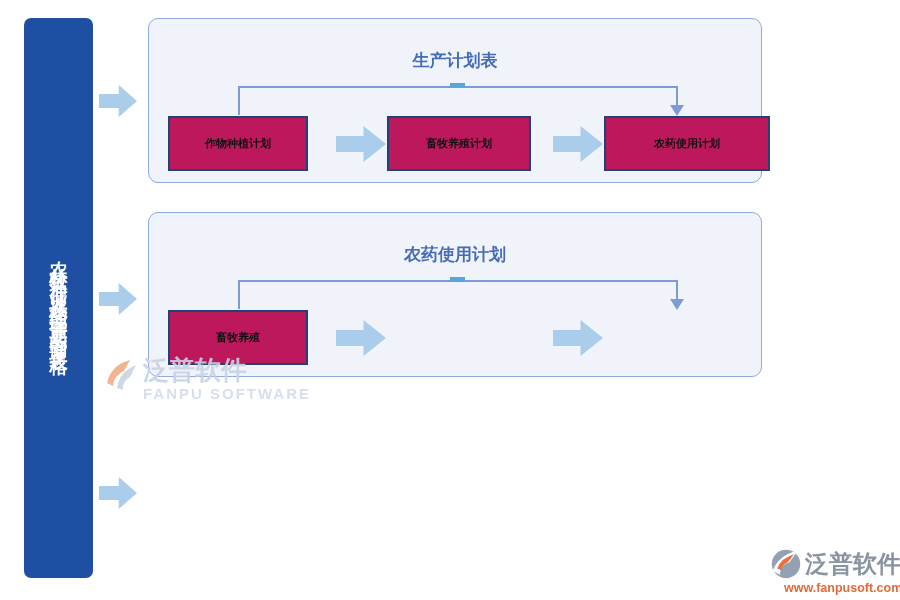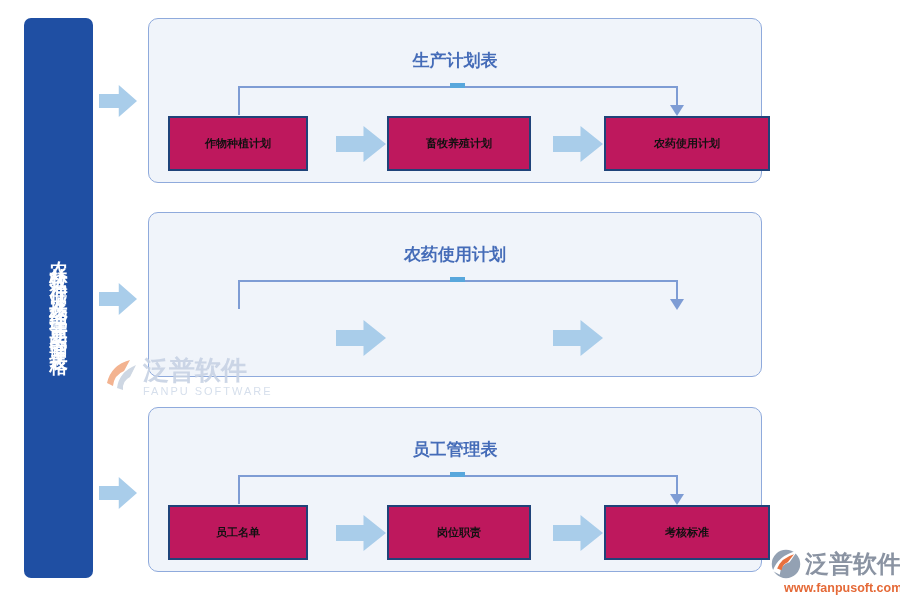--- a/index.html
+++ b/index.html
@@ -101,22 +101,22 @@
     display: flex; align-items: flex-start;
     opacity: 0.9;
     pointer-events: none;
   }
   .wm-inline .wm-text { margin-left: 4px; }
   .wm-inline .brand {
     font-size: 26px; font-weight: bold;
     color: #C7D2E4; line-height: 1.1;
   }
   .wm-inline .sub {
-    font-size: 11px; letter-spacing: 2px;
-    color: #D2DCEA; font-weight: normal;
+    font-size: 15px; letter-spacing: 2px;
+    color: #D2DCEA; font-weight: bold;
   }
 
   .wm-corner {
     position: absolute;
     left: 770px; top: 548px;
     display: flex; flex-direction: column;
     pointer-events: none;
   }
   .wm-corner .row { display: flex; align-items: center; }
   .wm-corner .brand {
@@ -157,37 +157,25 @@
     <div class="node n3">农药使用计划</div>
   </section>
 
   <section class="panel p2">
     <h2 class="panel-title">农药使用计划</h2>
     <svg class="connector" width="614" height="100" viewBox="0 0 614 100">
       <path d="M90 96 L90 68 L528 68 L528 87" fill="none" stroke="#7E9CD4" stroke-width="2"></path>
       <rect x="301" y="64" width="15" height="5" fill="#58A7DC"></rect>
       <polygon points="521,86 535,86 528,97" fill="#7E9CD4"></polygon>
     </svg>
+    <div class="node n1">畜牧养殖</div>
     <span class="flow-arrow f1"></span>
     <span class="flow-arrow f2"></span>
   </section>
 
-  <section class="panel p3">
-    <h2 class="panel-title">员工管理表</h2>
-    <svg class="connector" width="614" height="100" viewBox="0 0 614 100">
-      <path d="M90 96 L90 68 L528 68 L528 87" fill="none" stroke="#7E9CD4" stroke-width="2"></path>
-      <rect x="301" y="64" width="15" height="5" fill="#58A7DC"></rect>
-      <polygon points="521,86 535,86 528,97" fill="#7E9CD4"></polygon>
-    </svg>
-    <div class="node n1">员工名单</div>
-    <span class="flow-arrow f1"></span>
-    <div class="node n2">岗位职责</div>
-    <span class="flow-arrow f2"></span>
-    <div class="node n3">考核标准</div>
-  </section>
 
   <div class="wm-inline">
     <svg width="34" height="36" viewBox="0 0 34 36">
       <path d="M2 27 Q6 9 25 4 L19 15 Q9 19 8 30 Z" fill="#F2AB84"></path>
       <path d="M12 32 Q14 16 31 9 L25 21 Q17 25 18 34 Z" fill="#C9D3E0"></path>
     </svg>
     <div class="wm-text">
       <div class="brand">泛普软件</div>
       <div class="sub">FANPU SOFTWARE</div>
     </div>

